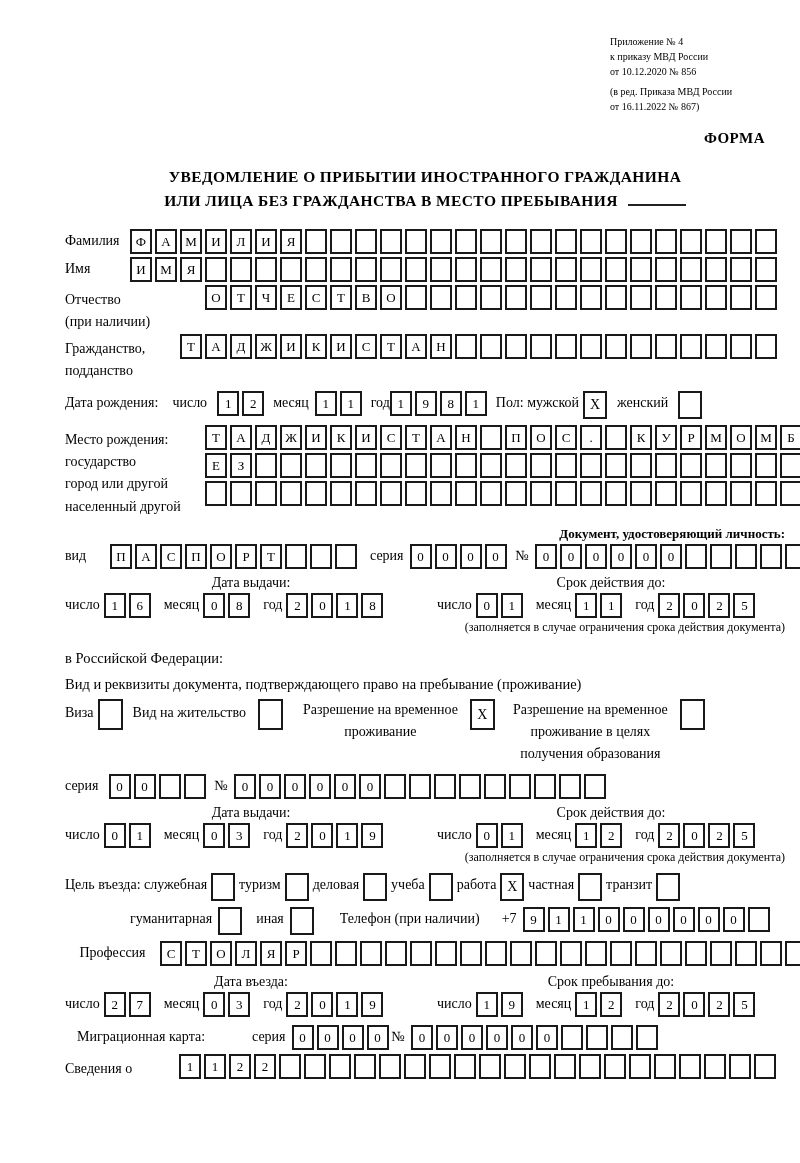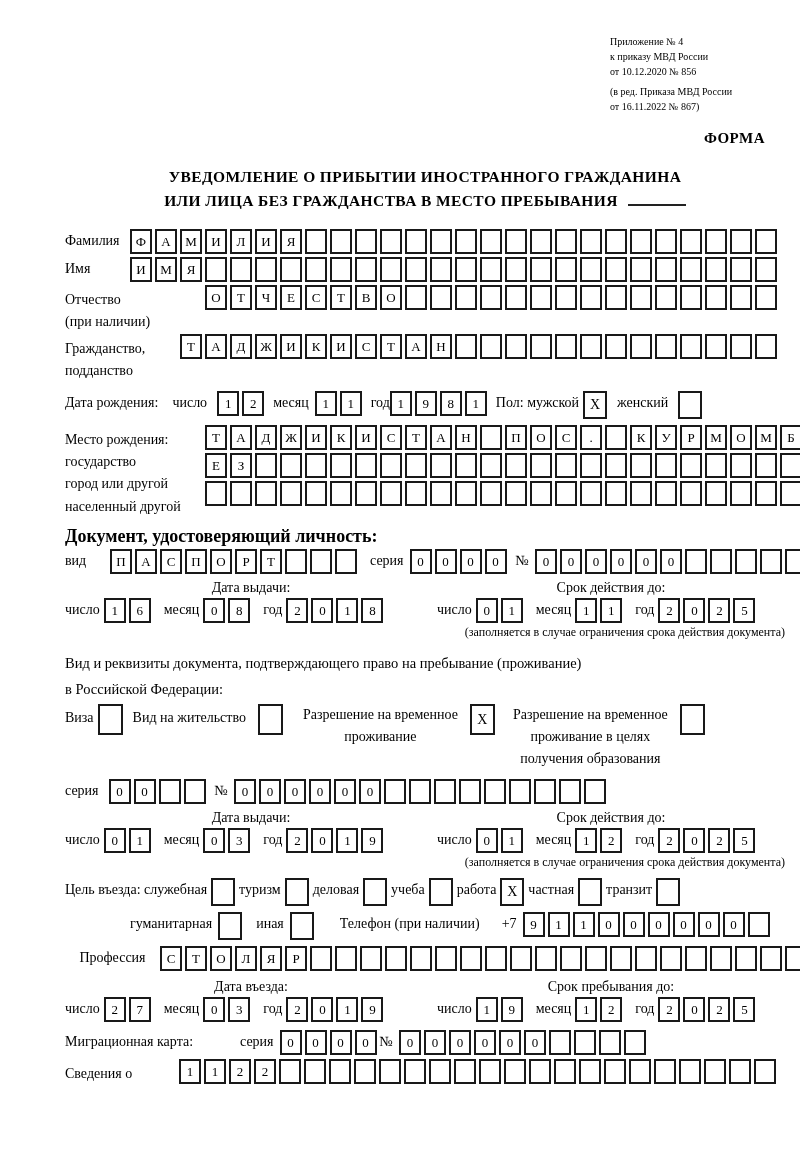--- a/index.html
+++ b/index.html
@@ -10,37 +10,37 @@
     padding:34px 15px 0 65px;overflow:hidden;
   }
   .hdr{margin-left:545px;font-size:10px;line-height:1.5;}
   .hdr .sub{margin-top:5px;}
   .form-label{font-weight:bold;font-size:15px;text-align:right;margin:16px 20px 0 0;letter-spacing:.5px;}
   .title{text-align:center;font-weight:bold;font-size:15.5px;line-height:1.55;margin-top:18px;letter-spacing:.4px;}
   .blankline{display:inline-block;width:58px;height:13px;border-bottom:2px solid #222;margin-left:10px;}
   .sec-head{font-weight:bold;font-size:15px;margin-top:26px;letter-spacing:1.1px;}
   .row{display:flex;align-items:flex-start;margin-top:3px;}
   .lbl{font-size:14px;padding-top:4px;flex:none;}
-  .w65{width:65px;} .w95{width:95px;text-align:center;} .w114{width:114px;} .w115{width:115px;} .w140{width:140px;} .w165{width:165px;} .w45{width:45px;}
+  .w65{width:65px;} .w95{width:95px;text-align:center;} .w114{width:114px;} .w115{width:115px;} .w140{width:140px;} .w165{width:165px;margin-left:12px;} .w45{width:45px;}
   .cells{white-space:nowrap;flex:none;}
   .cell{
     display:inline-block;width:18px;height:21px;border:2px solid #191919;margin-right:3px;
     text-align:center;font-size:13px;line-height:21px;vertical-align:top;background:#fff;
   }
   .cb{
     display:inline-block;width:20px;height:24px;border:2px solid #191919;margin:0 4px;
     text-align:center;font-size:14px;line-height:24px;vertical-align:top;background:#fff;flex:none;
   }
   .multiline .line{font-size:14px;line-height:1.6;}
   .mix{display:flex;align-items:flex-start;font-size:14px;}
   .mix .t{padding-top:4px;flex:none;}
   .gap6{margin-left:6px;} .gap10{margin-left:10px;} .gap14{margin-left:14px;} .gap22{margin-left:22px;}
   .stack{flex:none;}
   .stack .cellrow{margin-bottom:3px;white-space:nowrap;}
-  .doc-head{text-align:left;font-weight:bold;font-size:18px;margin-top:8px;}
+  .doc-head{text-align:right;font-weight:bold;font-size:13px;margin-top:8px;}
   .datepair{display:flex;margin-top:6px;}
   .dp-col{flex:none;}
   .dp-left{width:372px;}
   .dp-right{flex:1;}
   .dp-head{text-align:center;font-size:14px;margin-bottom:2px;}
   .dp-line{display:flex;align-items:flex-start;font-size:14px;}
   .dp-line .t{padding-top:4px;margin-right:4px;}
   .dp-line .t2{padding-top:4px;margin:0 4px 0 10px;}
   .note{font-size:12px;text-align:right;margin-top:2px;}
   .para{font-size:14.5px;margin-top:10px;line-height:1.8;}
@@ -156,22 +156,22 @@
         <span class="t2">месяц</span>
         <span class="cells"><span class="cell">1</span><span class="cell">1</span></span>
         <span class="t2">год</span>
         <span class="cells"><span class="cell">2</span><span class="cell">0</span><span class="cell">2</span><span class="cell">5</span></span>
       </div>
       <div class="note">(заполняется в случае ограничения срока действия документа)</div>
     </div>
   </div>
 
   <div class="para">
+    <div>в Российской Федерации:</div>
     <div>Вид и реквизиты документа, подтверждающего право на пребывание (проживание)</div>
-    <div>в Российской Федерации:</div>
   </div>
 
   <div class="permits">
     <span class="t">Виза</span>
     <span class="cb cb-lg"></span>
     <span class="t" style="margin-left:6px;">Вид на жительство</span>
     <span class="cb cb-lg" style="margin-left:12px;"></span>
     <span class="permit-txt" style="margin-left:16px;">
       <div>Разрешение на временное</div>
       <div>проживание</div>

